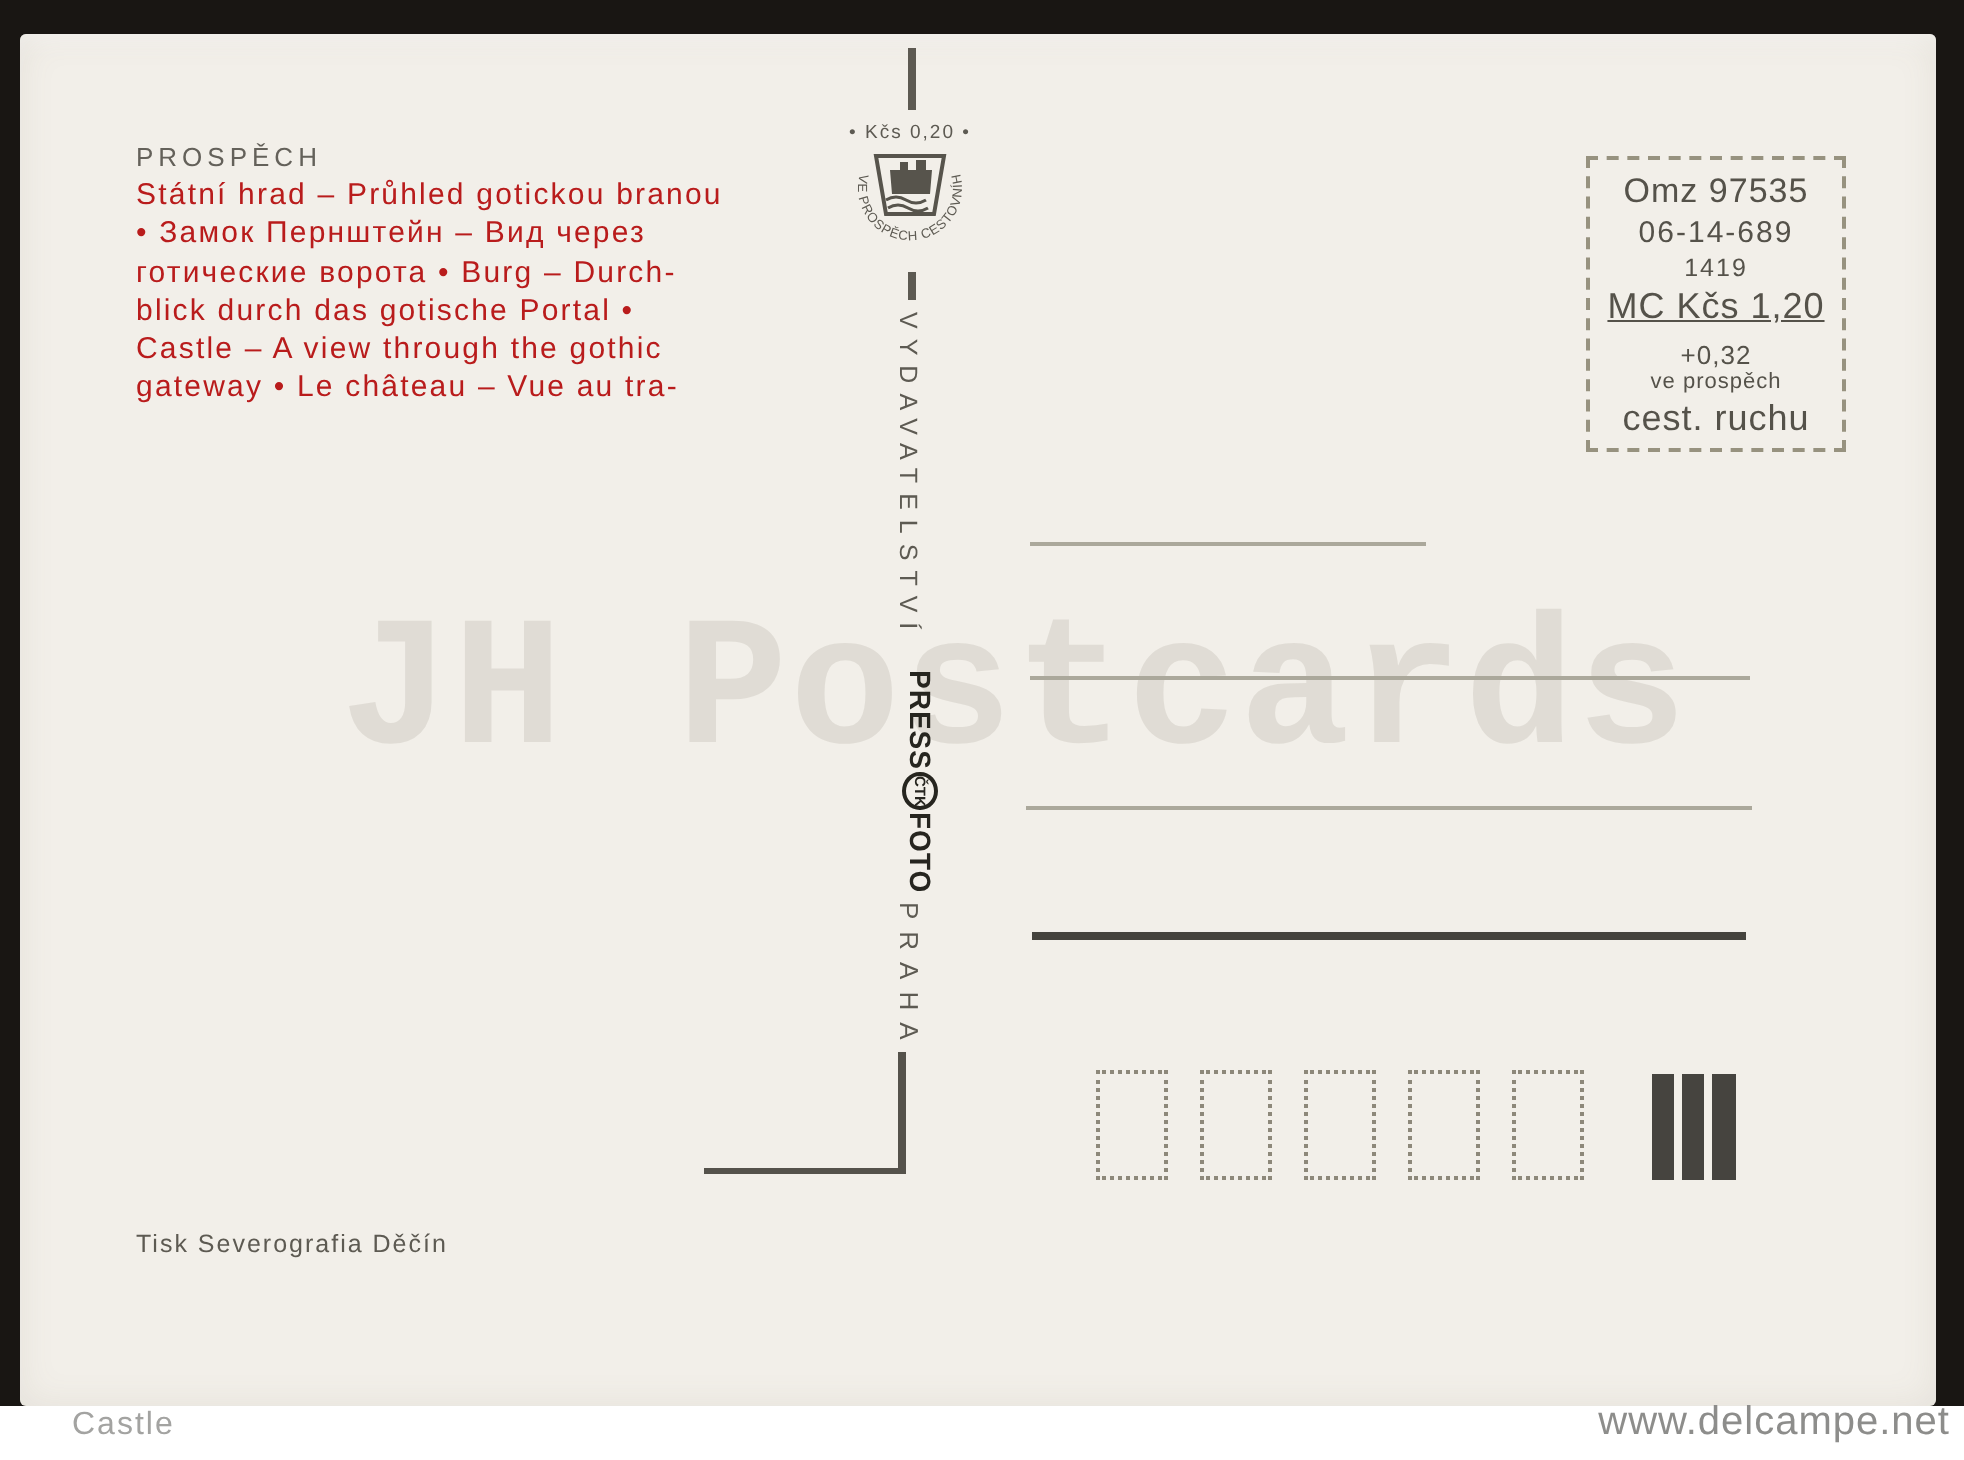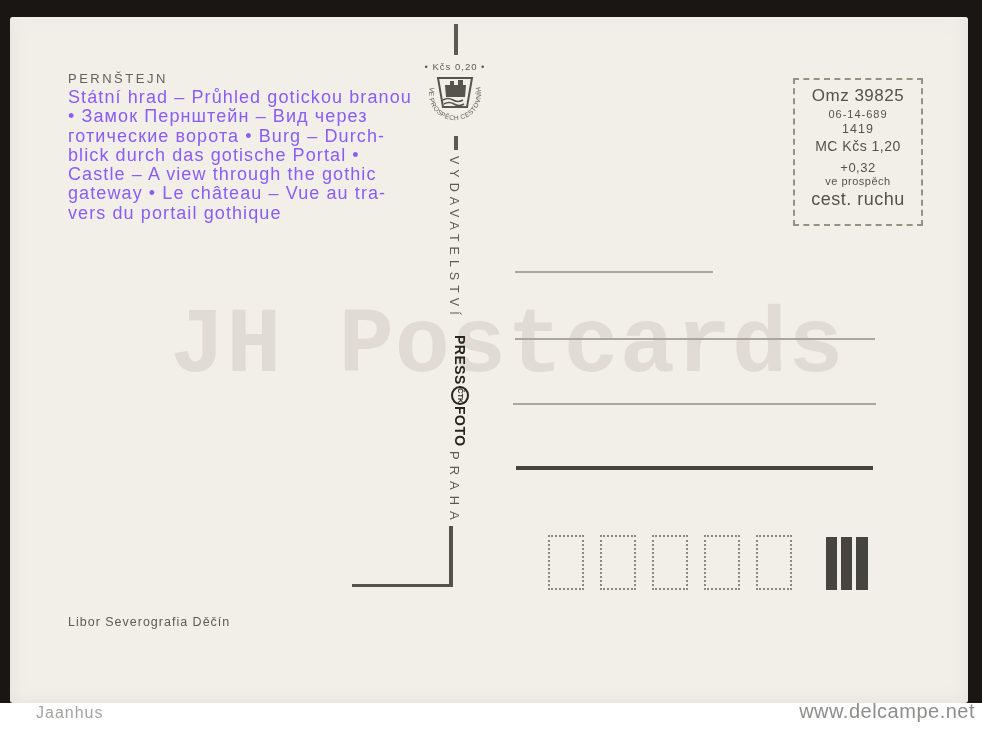--- a/index.html
+++ b/index.html
@@ -20,21 +20,21 @@
     left:160px;top:284px;width:700px;
     font-size:92px;font-weight:bold;line-height:1;letter-spacing:1px;
     color:rgba(84,79,64,.115);white-space:nowrap;z-index:1;font-family:Liberation Mono, monospace;
   }
   .content{position:absolute;inset:0;z-index:2;}
   
   .title{
     left:58px;top:54px;font-size:13px;letter-spacing:2.5px;color:#64615a;white-space:nowrap;
   }
   .desc{left:58px;top:71px;width:340px;}
-  .desc div{position:static;font-size:18px;line-height:19.3px;letter-spacing:1.1px;color:#8b5cf6;white-space:nowrap;}
+  .desc div{position:static;font-size:15px;line-height:19.3px;letter-spacing:1.1px;color:#b91c1c;white-space:nowrap;}
   
   .dash{width:3.5px;background:#5d5a52;}
   .dash1{left:444px;top:7px;height:31px;}
   .dash2{left:444px;top:119px;height:14px;}
   .kcs{left:385px;top:44px;width:120px;text-align:center;font-size:9.5px;letter-spacing:1px;color:#5d5a52;}
   .emblem{left:407px;top:54px;}
   .vyd{
     left:437px;top:139px;height:176px;
     writing-mode:vertical-rl;text-orientation:sideways;
     font-size:12.5px;letter-spacing:5px;color:#5d5a52;white-space:nowrap;
@@ -58,23 +58,23 @@
   .bracket-v{left:439px;top:509px;width:3.5px;height:61px;background:#55524b;}
   .bracket-h{left:342px;top:566.5px;width:100px;height:3.5px;background:#55524b;}
   
   .pricebox{
     left:783px;top:61px;width:130px;height:148px;
     border:2px dashed #97927f;box-sizing:border-box;
     text-align:center;color:#55524a;
   }
   .pricebox div{position:static;}
   .pb-code{font-size:17px;letter-spacing:.5px;margin-top:6px;}
-  .pb-l2{font-size:11px;letter-spacing:1px;margin-top:2px;}
+  .pb-l2{font-size:15px;letter-spacing:1px;margin-top:2px;}
   .pb-l3{font-size:12.5px;letter-spacing:1px;margin-top:2px;}
-  .pb-l4{font-size:14px;letter-spacing:.5px;margin-top:2px;}
+  .pb-l4{font-size:18px;letter-spacing:.5px;margin-top:2px;text-decoration:underline;}
   .pb-l5{font-size:13px;letter-spacing:.5px;margin-top:6px;}
   .pb-l6{font-size:11px;letter-spacing:.5px;margin-top:0;}
   .pb-l7{font-size:18px;letter-spacing:.5px;margin-top:2px;}
   
   .addr{background:#aba89b;height:1.5px;}
   .addr1{left:505px;top:254px;width:198px;}
   .addr2{left:505px;top:321px;width:360px;}
   .addr3{left:503px;top:386px;width:363px;}
   .addr4{left:506px;top:449px;width:357px;height:4px;background:#45433d;}
   
@@ -91,29 +91,28 @@
 </head>
 <body>
 
 <div class="scan"></div>
 
 <div class="card">
   <div class="watermark">JH Postcards</div>
 
   <div class="content">
 
-    <div class="title">PERNŠTEJN</div>
+    <div class="title">PROSPĚCH</div>
     <div class="desc">
         <div>Státní hrad – Průhled  gotickou branou</div>
         <div>• Замок Пернштейн – Вид через</div>
         <div>готические ворота • Burg – Durch-</div>
         <div>blick durch das gotische Portal •</div>
         <div>Castle – A view through the gothic</div>
         <div>gateway • Le château – Vue au tra-</div>
-        <div>vers du portail gothique</div>
       </div>
 
     <div class="dash dash1"></div>
     <div class="kcs">• Kčs  0,20 •</div>
     <div class="emblem">
       <svg width="76" height="66" viewBox="0 0 76 66">
         <defs>
           <path id="ringPath" d="M 13,16 A 26,26 0 1 0 63,16" fill="none"></path>
         </defs>
         <text font-size="6.6" fill="#5d5a52" letter-spacing="0.4">
@@ -133,21 +132,21 @@
             <span>ČTK</span>
           </span>
         <span class="vtxt">FOTO</span>
       </div>
     </div>
     <div class="praha">PRAHA</div>
     <div class="bracket-v"></div>
     <div class="bracket-h"></div>
 
     <div class="pricebox">
-      <div class="pb-code">Omz 39825</div>
+      <div class="pb-code">Omz 97535</div>
       <div class="pb-l2">06-14-689</div>
       <div class="pb-l3">1419</div>
       <div class="pb-l4">MC Kčs 1,20</div>
       <div class="pb-l5">+0,32</div>
       <div class="pb-l6">ve prospěch</div>
       <div class="pb-l7">cest. ruchu</div>
     </div>
 
     <div class="addr addr1"></div>
     <div class="addr addr2"></div>
@@ -158,20 +157,20 @@
     <div class="pbox" style="left:590px"></div>
     <div class="pbox" style="left:642px"></div>
     <div class="pbox" style="left:694px"></div>
     <div class="pbox" style="left:746px"></div>
 
     <div class="bar" style="left:816px;width:11px"></div>
     <div class="bar" style="left:831px;width:11px"></div>
     <div class="bar" style="left:846px;width:12px"></div>
 
     <div class="credits">
-      <div>Libor Severografia Děčín</div>
+      <div>Tisk Severografia Děčín</div>
     </div>
 
   </div>
 </div>
 
-<div class="footer-left">Jaanhus</div>
+<div class="footer-left">Castle</div>
 <div class="footer-right">www.delcampe.net</div>
 
 </body></html>

